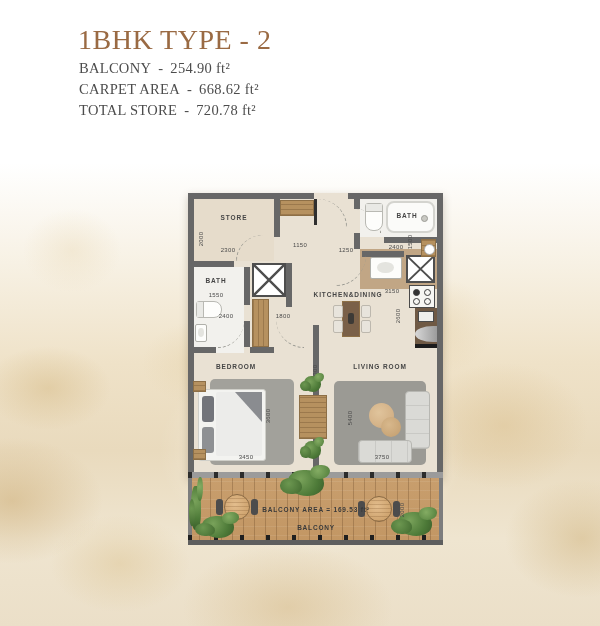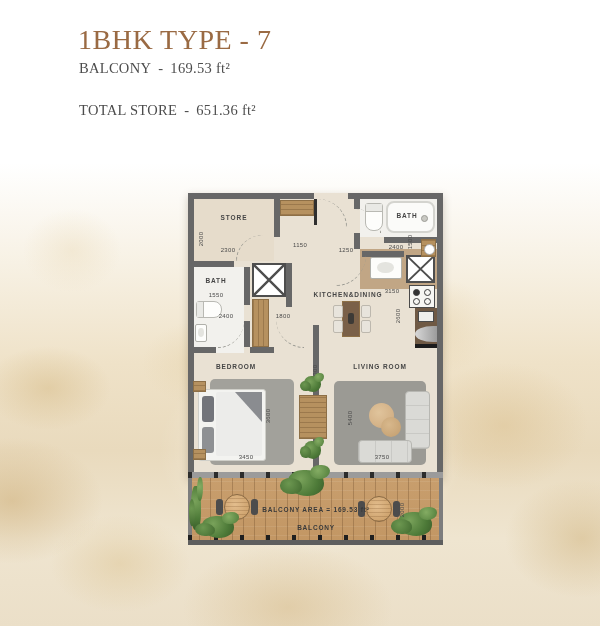--- a/index.html
+++ b/index.html
@@ -68,26 +68,29 @@
     background-image:repeating-linear-gradient(90deg,rgba(90,58,28,.28) 0 1px,transparent 1px 11px),
       repeating-linear-gradient(0deg,rgba(255,255,255,.08) 0 1px,transparent 1px 9px),
       linear-gradient(#c89e6d,#c29663);}
   .btext{position:absolute;font-size:6.5px;font-weight:bold;color:#3a3a3a;letter-spacing:.8px;text-align:center;}
 </style>
 </head>
 <body>
 
 <div class="page">
 
-  <div class="title">1BHK TYPE - 7</div>
+  <div class="title">1BHK TYPE - 2</div>
   <div class="area-line" style="top:60px">
-    <span>BALCONY</span><span class="al-sep">-</span><span>169.53 ft²</span>
+    <span>BALCONY</span><span class="al-sep">-</span><span>254.90 ft²</span>
+  </div>
+  <div class="area-line" style="top:81px">
+    <span>CARPET AREA</span><span class="al-sep">-</span><span>668.62 ft²</span>
   </div>
   <div class="area-line" style="top:102px">
-    <span>TOTAL STORE</span><span class="al-sep">-</span><span>651.36 ft²</span>
+    <span>TOTAL STORE</span><span class="al-sep">-</span><span>720.78 ft²</span>
   </div>
 
   <div class="plan">
     <div class="plan-bg"></div>
 
     <div class="floor" style="left:6px;top:6px;width:80px;height:62px;background:#e6dccb"></div>
     <div class="floor" style="left:172px;top:6px;width:77px;height:38px;background:#f2f1ed"></div>
     <div class="floor" style="left:6px;top:74px;width:50px;height:86px;background:#f2f1ed"></div>
     <div class="floor" style="left:172px;top:56px;width:77px;height:40px;background:#c1a685"></div>
 

